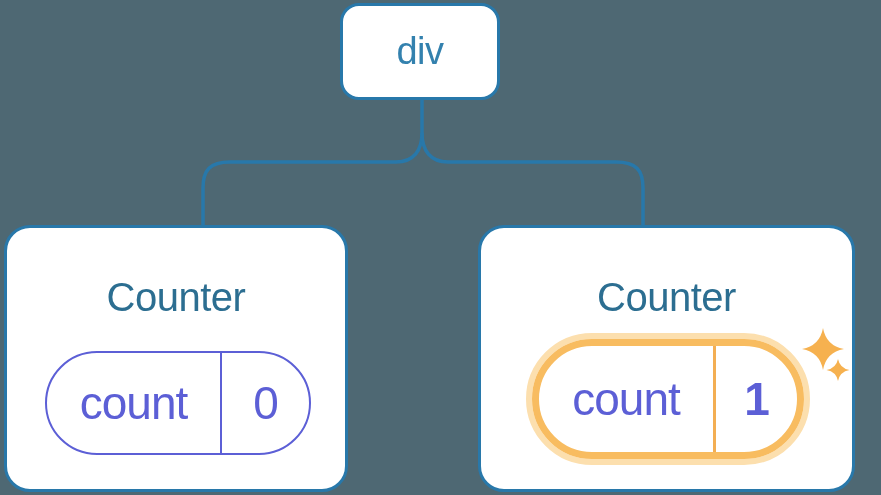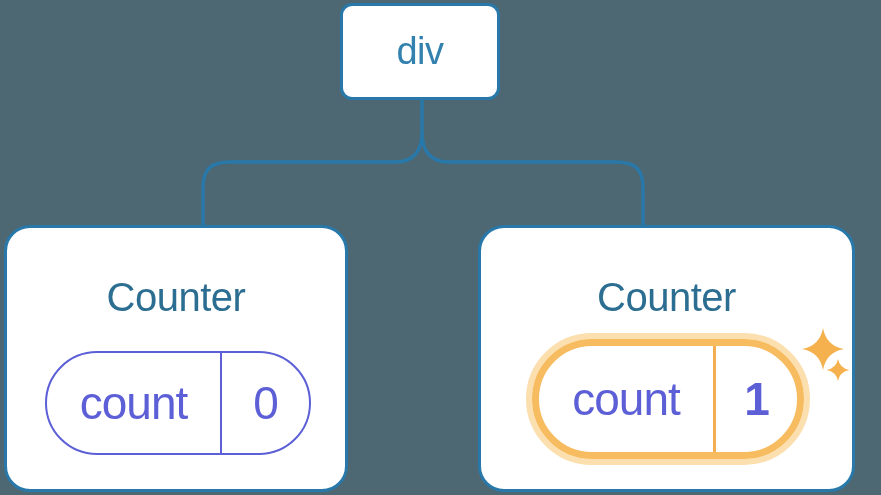--- a/index.html
+++ b/index.html
@@ -25,21 +25,21 @@
     stroke: #2878aa;
     stroke-width: 3.5;
   }
   .node-root {
     position: absolute;
     left: 340px; top: 3px;
     width: 160px; height: 97px;
     box-sizing: border-box;
     background: #ffffff;
     border: 3px solid #2878aa;
-    border-radius: 12px;
+    border-radius: 19px;
     display: flex;
     align-items: center;
     justify-content: center;
     z-index: 2;
   }
   .node-root span {
     font-size: 38px;
     font-weight: 500;
     color: #3381ae;
     letter-spacing: -0.5px;

